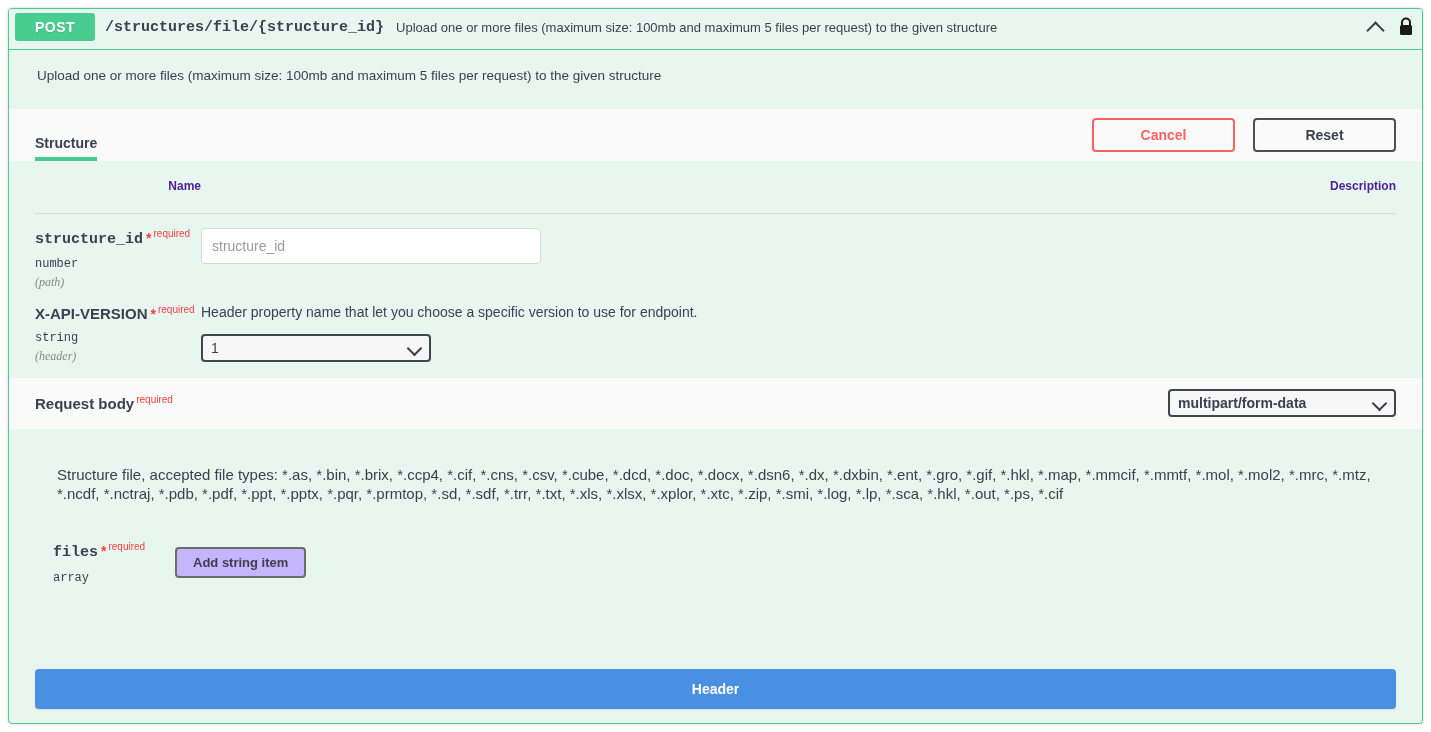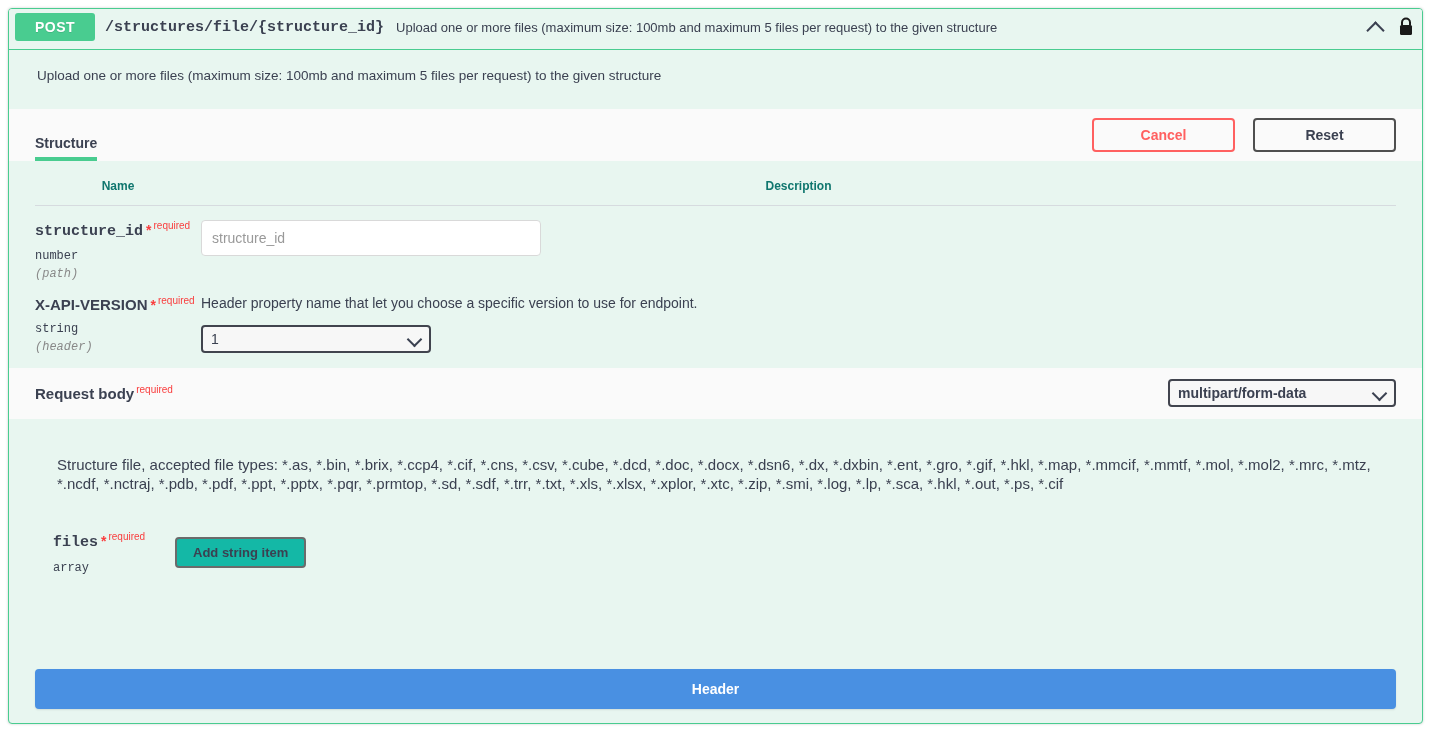--- a/index.html
+++ b/index.html
@@ -162,25 +162,25 @@
   .params-wrap {
     background: #e8f6f0;
     padding: 18px 26px 14px 26px;
   }
   table.params {
     width: 100%;
     border-collapse: collapse;
     table-layout: fixed;
   }
   table.params th {
-    text-align: center;
+    text-align: right;
     font-size: 12px;
     font-weight: bold;
-    color: #0f766e;
-    padding: 0 0 12px 0;
+    color: #4c1d95;
+    padding: 0 0 20px 0;
     border-bottom: 1px solid #d6dbdf;
   }
   th.col-name { width: 166px; }
   table.params td {
     vertical-align: top;
     padding: 14px 0 0 0;
   }
   .param-name {
     font-family: "Liberation Mono", monospace;
     font-size: 15px;
@@ -206,21 +206,21 @@
     vertical-align: super;
     padding-left: 2px;
   }
   .param-type {
     font-family: "Liberation Mono", monospace;
     font-size: 12px;
     color: #3b4151;
     margin-top: 7px;
   }
   .param-in {
-    font-family: Liberation Mono, monospace;
+    font-family: Liberation Serif, serif;
     font-style: italic;
     font-size: 12px;
     color: #888;
     margin-top: 4px;
   }
   .param-desc-text {
     font-size: 14px;
     color: #3b4151;
     margin-bottom: 14px;
   }
@@ -314,21 +314,21 @@
   }
   .files-type {
     font-family: "Liberation Mono", monospace;
     font-size: 12px;
     color: #3b4151;
     margin-top: 10px;
   }
   .btn-add-item {
     border: 2px solid #6b6b6b;
     border-radius: 4px;
-    background: #14b8a6;
+    background: #c4b5fd;
     font-family: "Liberation Sans", sans-serif;
     font-size: 13px;
     font-weight: bold;
     color: #3b4151;
     padding: 6px 16px;
     cursor: pointer;
   }
 
   
   .execute-wrap {

